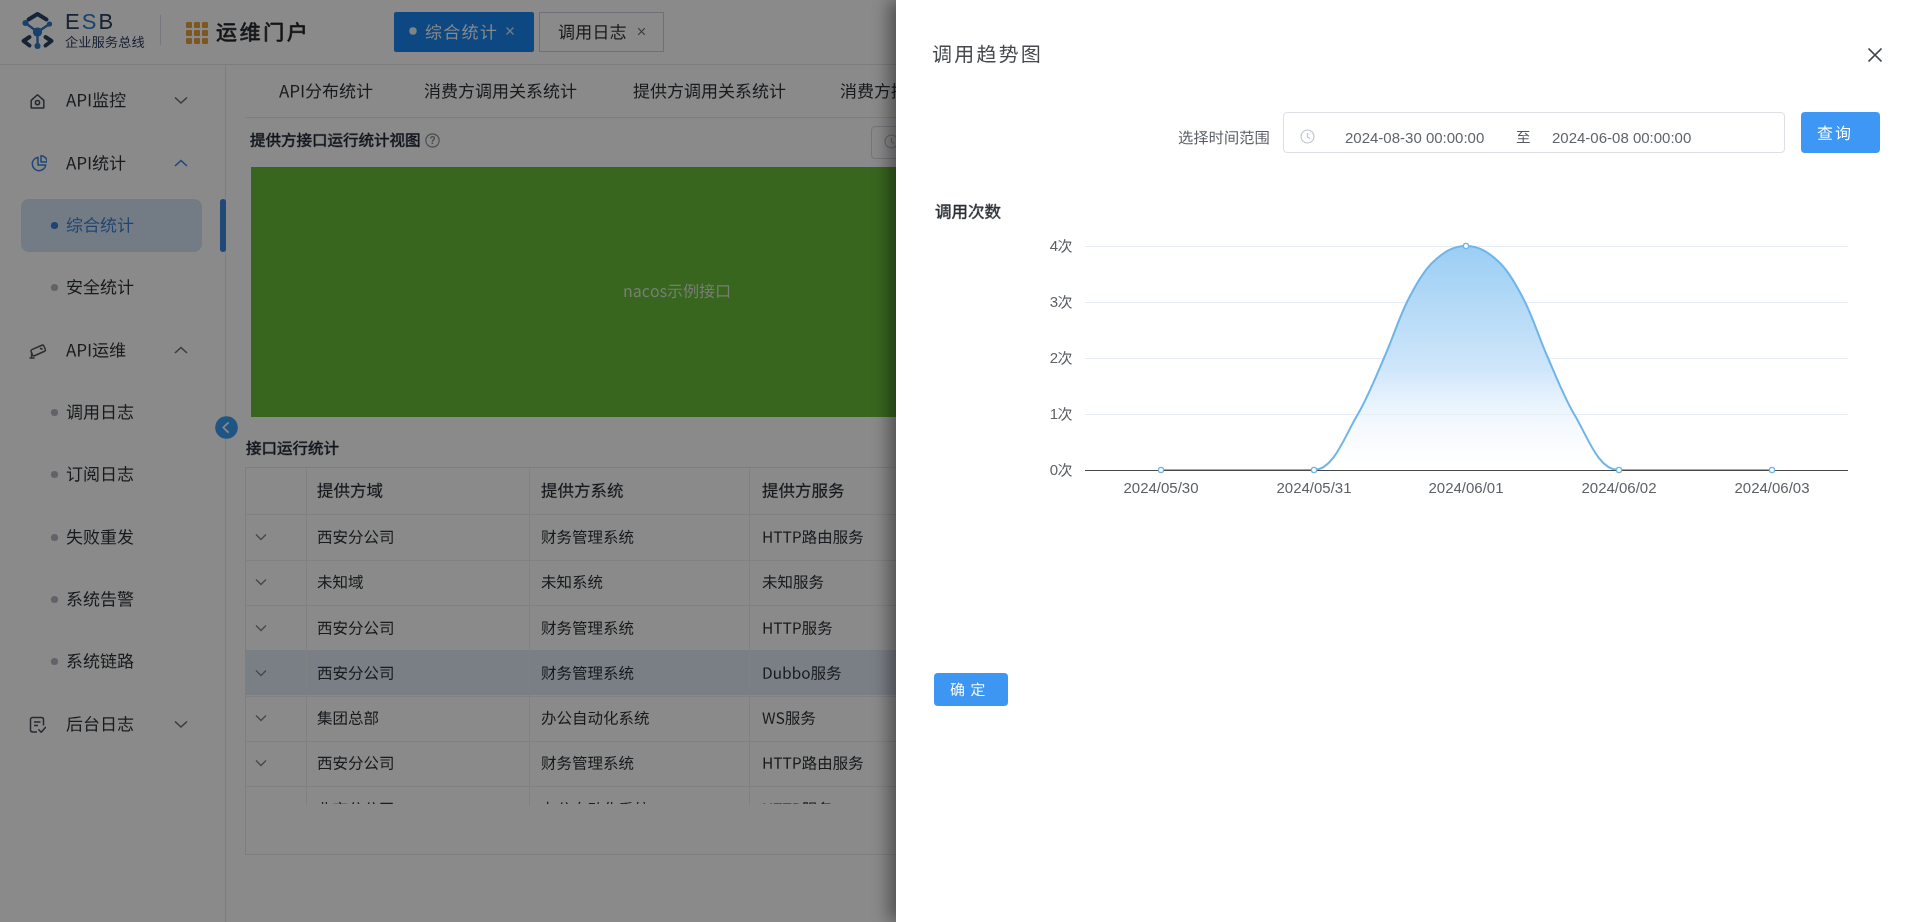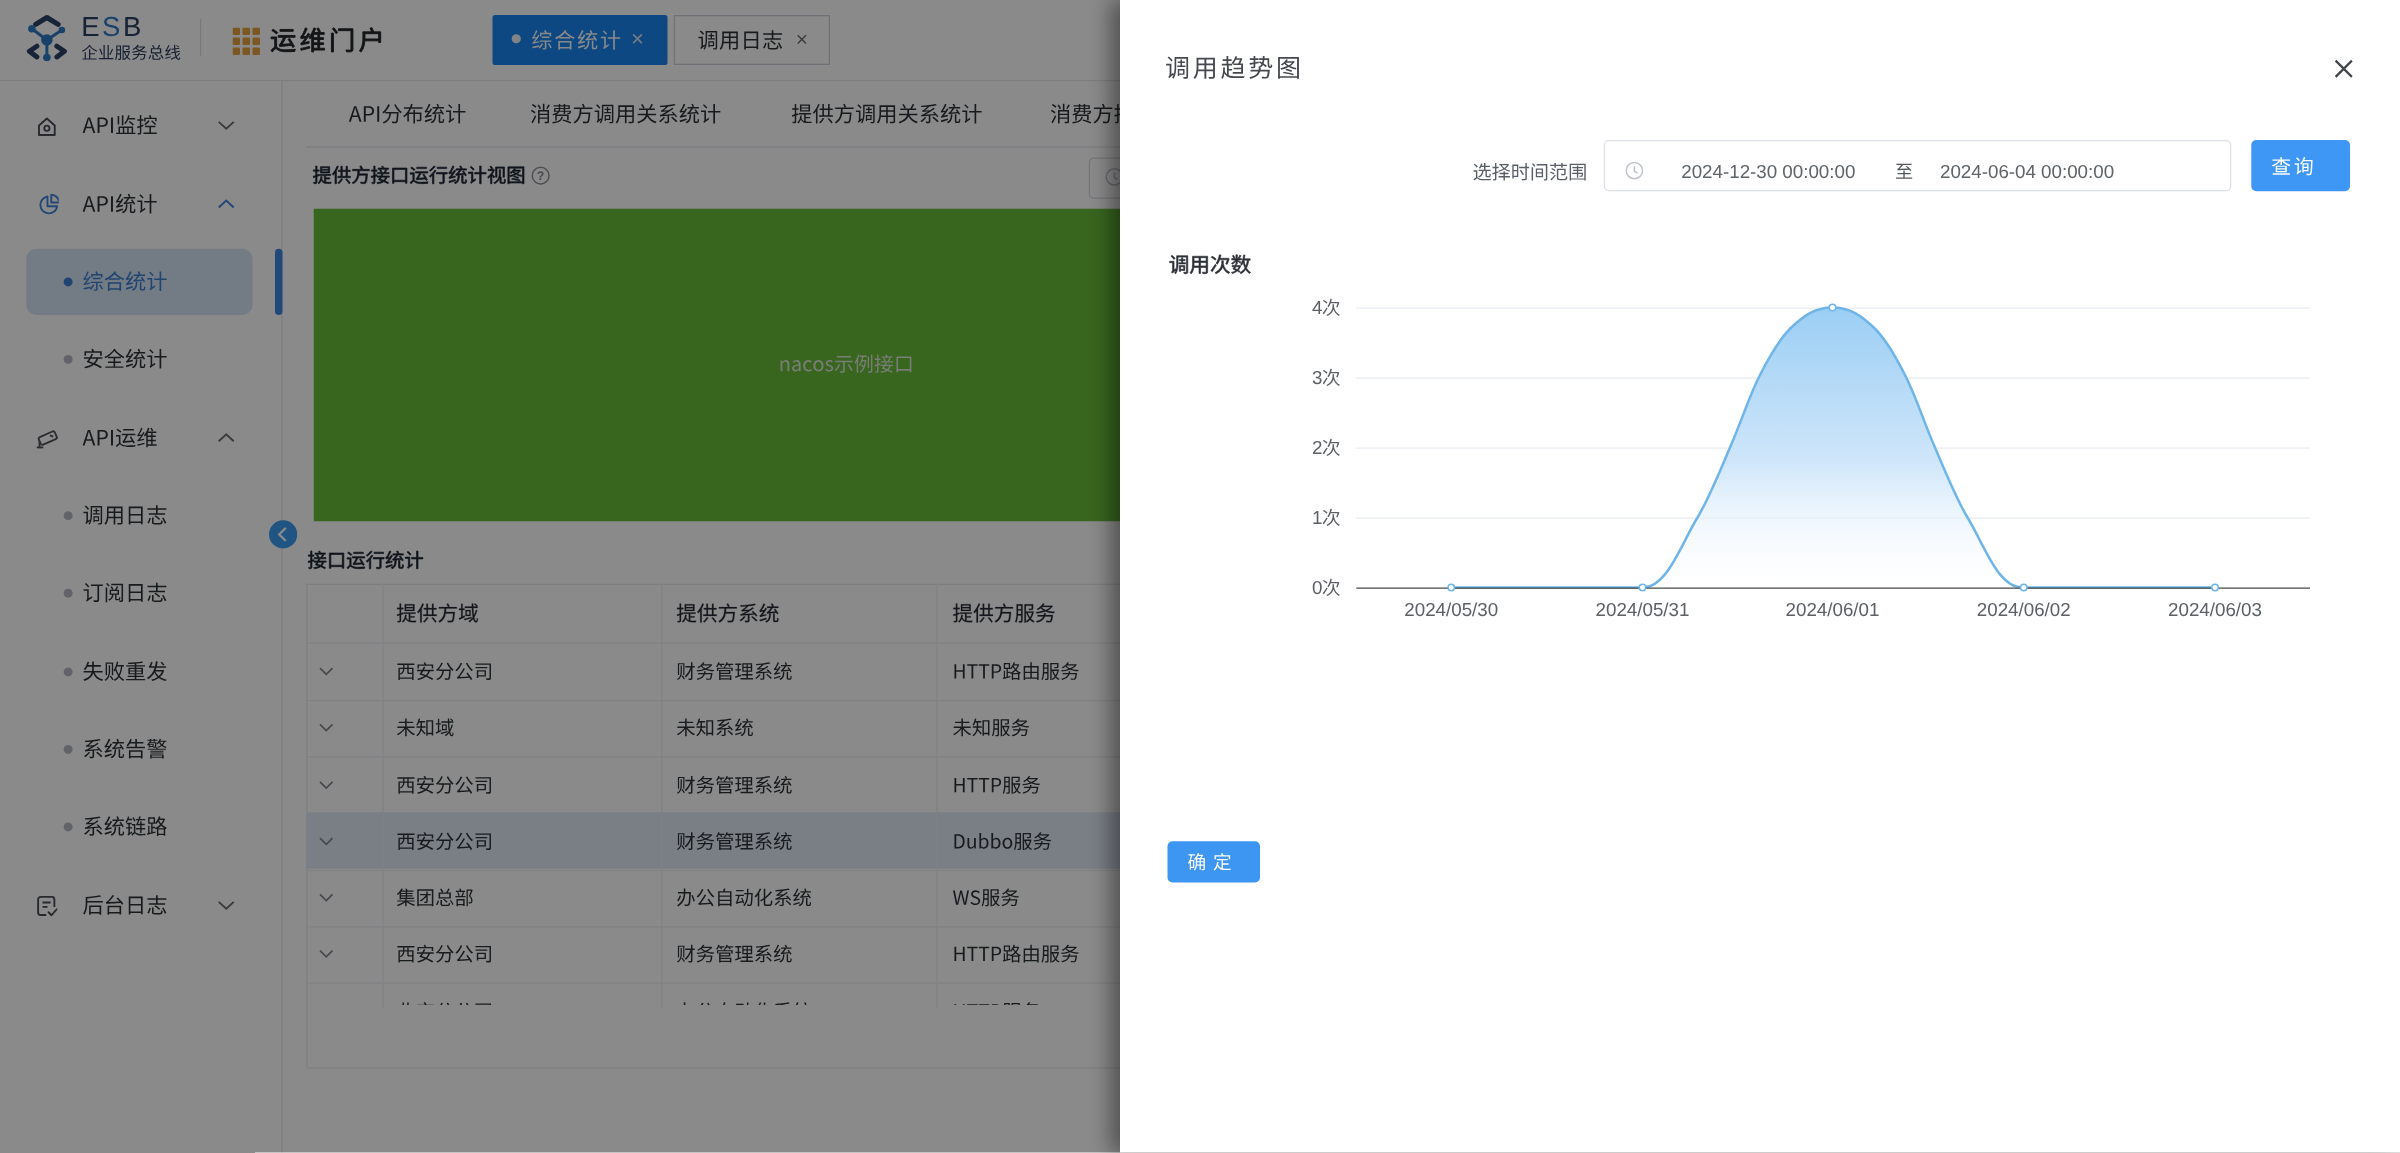--- a/index.html
+++ b/index.html
@@ -722,27 +722,27 @@
       <use href="#g89" x="3000"></use>
       <use href="#g90" x="4000"></use>
       <use href="#g91" x="5000"></use>
     </g>
   </svg>
 <div class="a" style="left:1283px;top:112px;width:502px;height:41px;background:#fff;border:1px solid #dcdfe6;border-radius:4px;box-sizing:border-box;z-index:21"></div>
 <svg class="a" style="left:1300px;top:129px;z-index:21" width="15" height="15" viewBox="0 0 15 15" fill="none" stroke="#c0c4cc" stroke-width="1.2">
     <circle cx="7.5" cy="7.5" r="6.5"></circle>
     <path d="M7.5,4 L7.5,8 L10,9.5"></path>
   </svg>
-<div class="a" style="left:1345px;top:125.5px;height:23px;line-height:23px;font-size:15px;color:#5f6469;font-weight:400;letter-spacing:0px;z-index:21">2024-12-30 00:00:00</div>
+<div class="a" style="left:1345px;top:125.5px;height:23px;line-height:23px;font-size:15px;color:#5f6469;font-weight:400;letter-spacing:0px;z-index:21">2024-08-30 00:00:00</div>
 <svg class="a" style="left:1516.0px;top:126.0px;z-index:21" width="14.5" height="22" viewBox="0 0 14.5 22">
     <g fill="#55595f" transform="translate(0,16.44) scale(0.01450,-0.01450)">
       <use href="#g92" x="0"></use>
     </g>
   </svg>
-<div class="a" style="left:1552px;top:125.5px;height:23px;line-height:23px;font-size:15px;color:#5f6469;font-weight:400;letter-spacing:0px;z-index:21">2024-06-04 00:00:00</div>
+<div class="a" style="left:1552px;top:125.5px;height:23px;line-height:23px;font-size:15px;color:#5f6469;font-weight:400;letter-spacing:0px;z-index:21">2024-06-08 00:00:00</div>
 <div class="a" style="left:1801px;top:112px;width:79px;height:41px;background:#3e97f4;border-radius:4px;z-index:21"></div>
 <svg class="a" style="left:1817.0px;top:121.0px;z-index:21" width="34.0" height="24" viewBox="0 0 34.0 24">
     <g fill="#fff" transform="translate(0,18.00) scale(0.01600,-0.01600)">
       <use href="#g93" x="0"></use>
       <use href="#g94" x="1125"></use>
     </g>
   </svg>
 <svg class="a" style="left:935.0px;top:198.5px;z-index:21" width="66.0" height="25" viewBox="0 0 66.0 25">
     <g fill="#2b2f36" stroke="#2b2f36" stroke-width="30" transform="translate(0,18.69) scale(0.01650,-0.01650)">
       <use href="#g14" x="0"></use>

